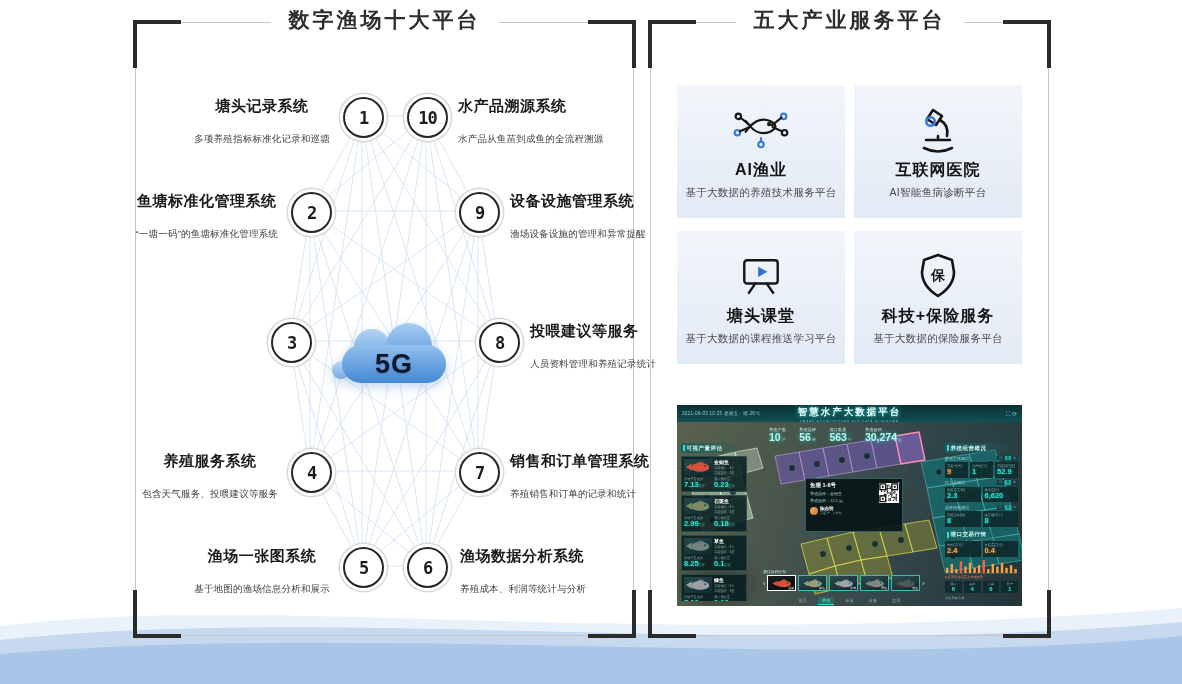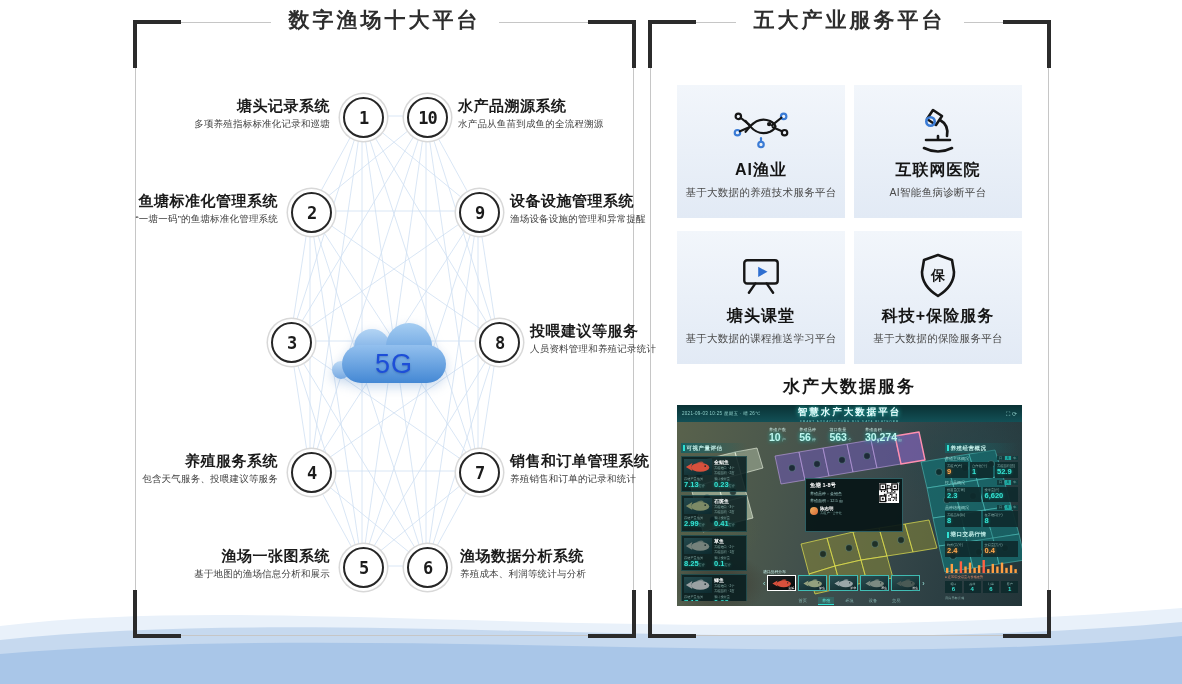--- a/index.html
+++ b/index.html
@@ -22,31 +22,31 @@
     padding:0 18px;font-size:21px;font-weight:800;color:#2d2d2d;letter-spacing:3px;white-space:nowrap;z-index:4;}
 
   
   #mesh{position:absolute;inset:0;width:100%;height:100%;z-index:1;}
   .node{position:absolute;width:46px;height:46px;z-index:3;}
   .circle{width:37px;height:37px;margin:4px;border:2.5px solid #262626;border-radius:50%;background:#fff;
     box-shadow:0 0 0 3px #fff,0 0 0 4.5px #d8d8d8;display:flex;align-items:center;justify-content:center;
     font-family:"DejaVu Sans Mono",monospace;font-weight:bold;font-size:17px;color:#1b1b1b;letter-spacing:-1px;}
   .nlabel{position:absolute;white-space:nowrap;z-index:3;}
   .nlabel .t{font-size:15px;font-weight:bold;color:#1b1b1b;letter-spacing:.5px;}
-  .nlabel .d{font-size:9.5px;color:#3d3d3d;margin-top:2px;letter-spacing:.2px;}
-  .nlabel.nl-left{text-align:right;}
+  .nlabel .d{font-size:9.5px;color:#3d3d3d;margin-top:17px;letter-spacing:.2px;}
+  .nlabel.nl-left{text-align:center;}
   .nlabel.nl-right{text-align:left;}
 
   .cloud{position:absolute;left:348px;top:320px;width:104px;height:60px;z-index:2;filter:drop-shadow(0 4px 6px rgba(90,140,200,.35));}
   .cloud .bump1{position:absolute;left:12px;top:6px;width:36px;height:36px;border-radius:50%;background:linear-gradient(180deg,#b3d4f4,#5e9ade);}
   .cloud .bump2{position:absolute;right:14px;top:0;width:46px;height:46px;border-radius:50%;background:linear-gradient(180deg,#a5cdf2,#4e8fd8);}
   .cloud .body{position:absolute;left:0;bottom:0;width:104px;height:38px;border-radius:19px;background:linear-gradient(180deg,#93c0ee,#4488d4);}
   .cloud .puff{position:absolute;left:-10px;bottom:4px;width:18px;height:18px;border-radius:50%;background:linear-gradient(180deg,#bcd9f5,#77a9e2);}
   .cloud .g5{position:absolute;inset:0;display:flex;align-items:flex-end;justify-content:center;padding-bottom:3px;
-    font-weight:400;font-size:27px;color:#1d4ed8;letter-spacing:1px;text-shadow:0 1px 2px rgba(40,80,140,.4);z-index:2;}
+    font-weight:700;font-size:27px;color:#0f172a;letter-spacing:1px;text-shadow:0 1px 2px rgba(40,80,140,.4);z-index:2;}
 
   
   .cards{position:absolute;left:26px;top:62px;width:345px;display:grid;grid-template-columns:1fr 1fr;gap:13px 9px;z-index:3;}
   .card{height:133px;background:linear-gradient(180deg,#f2f6fb,#e2eaf5);display:flex;flex-direction:column;
     align-items:center;justify-content:center;text-align:center;}
   .card .cicon{height:52px;display:flex;align-items:center;justify-content:center;}
   .card .ct{font-size:16px;font-weight:800;color:#141414;margin-top:4px;letter-spacing:1px;}
   .card .cd{font-size:10.5px;color:#4a4a4a;margin-top:5px;letter-spacing:.3px;}
   .bigdata-heading{position:absolute;left:0;right:0;top:352px;text-align:center;font-size:17px;font-weight:800;
     color:#161616;letter-spacing:2px;z-index:3;}
@@ -349,21 +349,20 @@
           <svg width="48" height="48" viewBox="0 0 48 48" fill="none" stroke="#161616" stroke-width="2.6" stroke-linejoin="round">
             <path d="M24 3 L38 8 L40 20 Q40 34 24 44 Q8 34 8 20 L10 8 Z"></path>
             <text x="24" y="28" text-anchor="middle" font-size="14" font-weight="bold" fill="#161616" stroke="none" font-family="'Liberation Sans',sans-serif">保</text>
           </svg>
         </div>
         <div class="ct">科技+保险服务</div>
         <div class="cd">基于大数据的保险服务平台</div>
       </div>
     </div>
 
-    <div class="bigdata-heading">水产大数据服务</div>
 
     <div class="dash">
       <div class="d-top">
         <span class="d-top-left">2021-09-03 10:25 星期五 · 晴 26℃</span>
         <div class="d-titlewrap">
           <div class="d-title">智慧水产大数据平台</div>
           <div class="d-sub">SMART AQUACULTURE BIG DATA PLATFORM</div>
         </div>
         <span class="d-top-right">⛶ ⟳</span>
       </div>
@@ -570,21 +569,21 @@
                   <div class="fi">养殖面积 · 2亩</div>
                 </div>
               </div>
             <div class="fstats">
               <div class="fstat">
                   <div class="sl">存塘产量估算</div>
                   <div class="sv"><span>2.99</span><span class="su">万斤</span></div>
                 </div>
               <div class="fstat">
                   <div class="sl">累计投喂量</div>
-                  <div class="sv"><span>0.41</span><span class="su">万斤</span></div>
+                  <div class="sv"><span>0.18</span><span class="su">万斤</span></div>
                 </div>
             </div>
           </div>
 
           <div class="fcard">
             <div class="frow">
                 <div class="fimgbox">
                   <svg viewBox="0 0 60 32" style="color:#75817b">
                     <use href="#fishshape"></use>
                   </svg>

